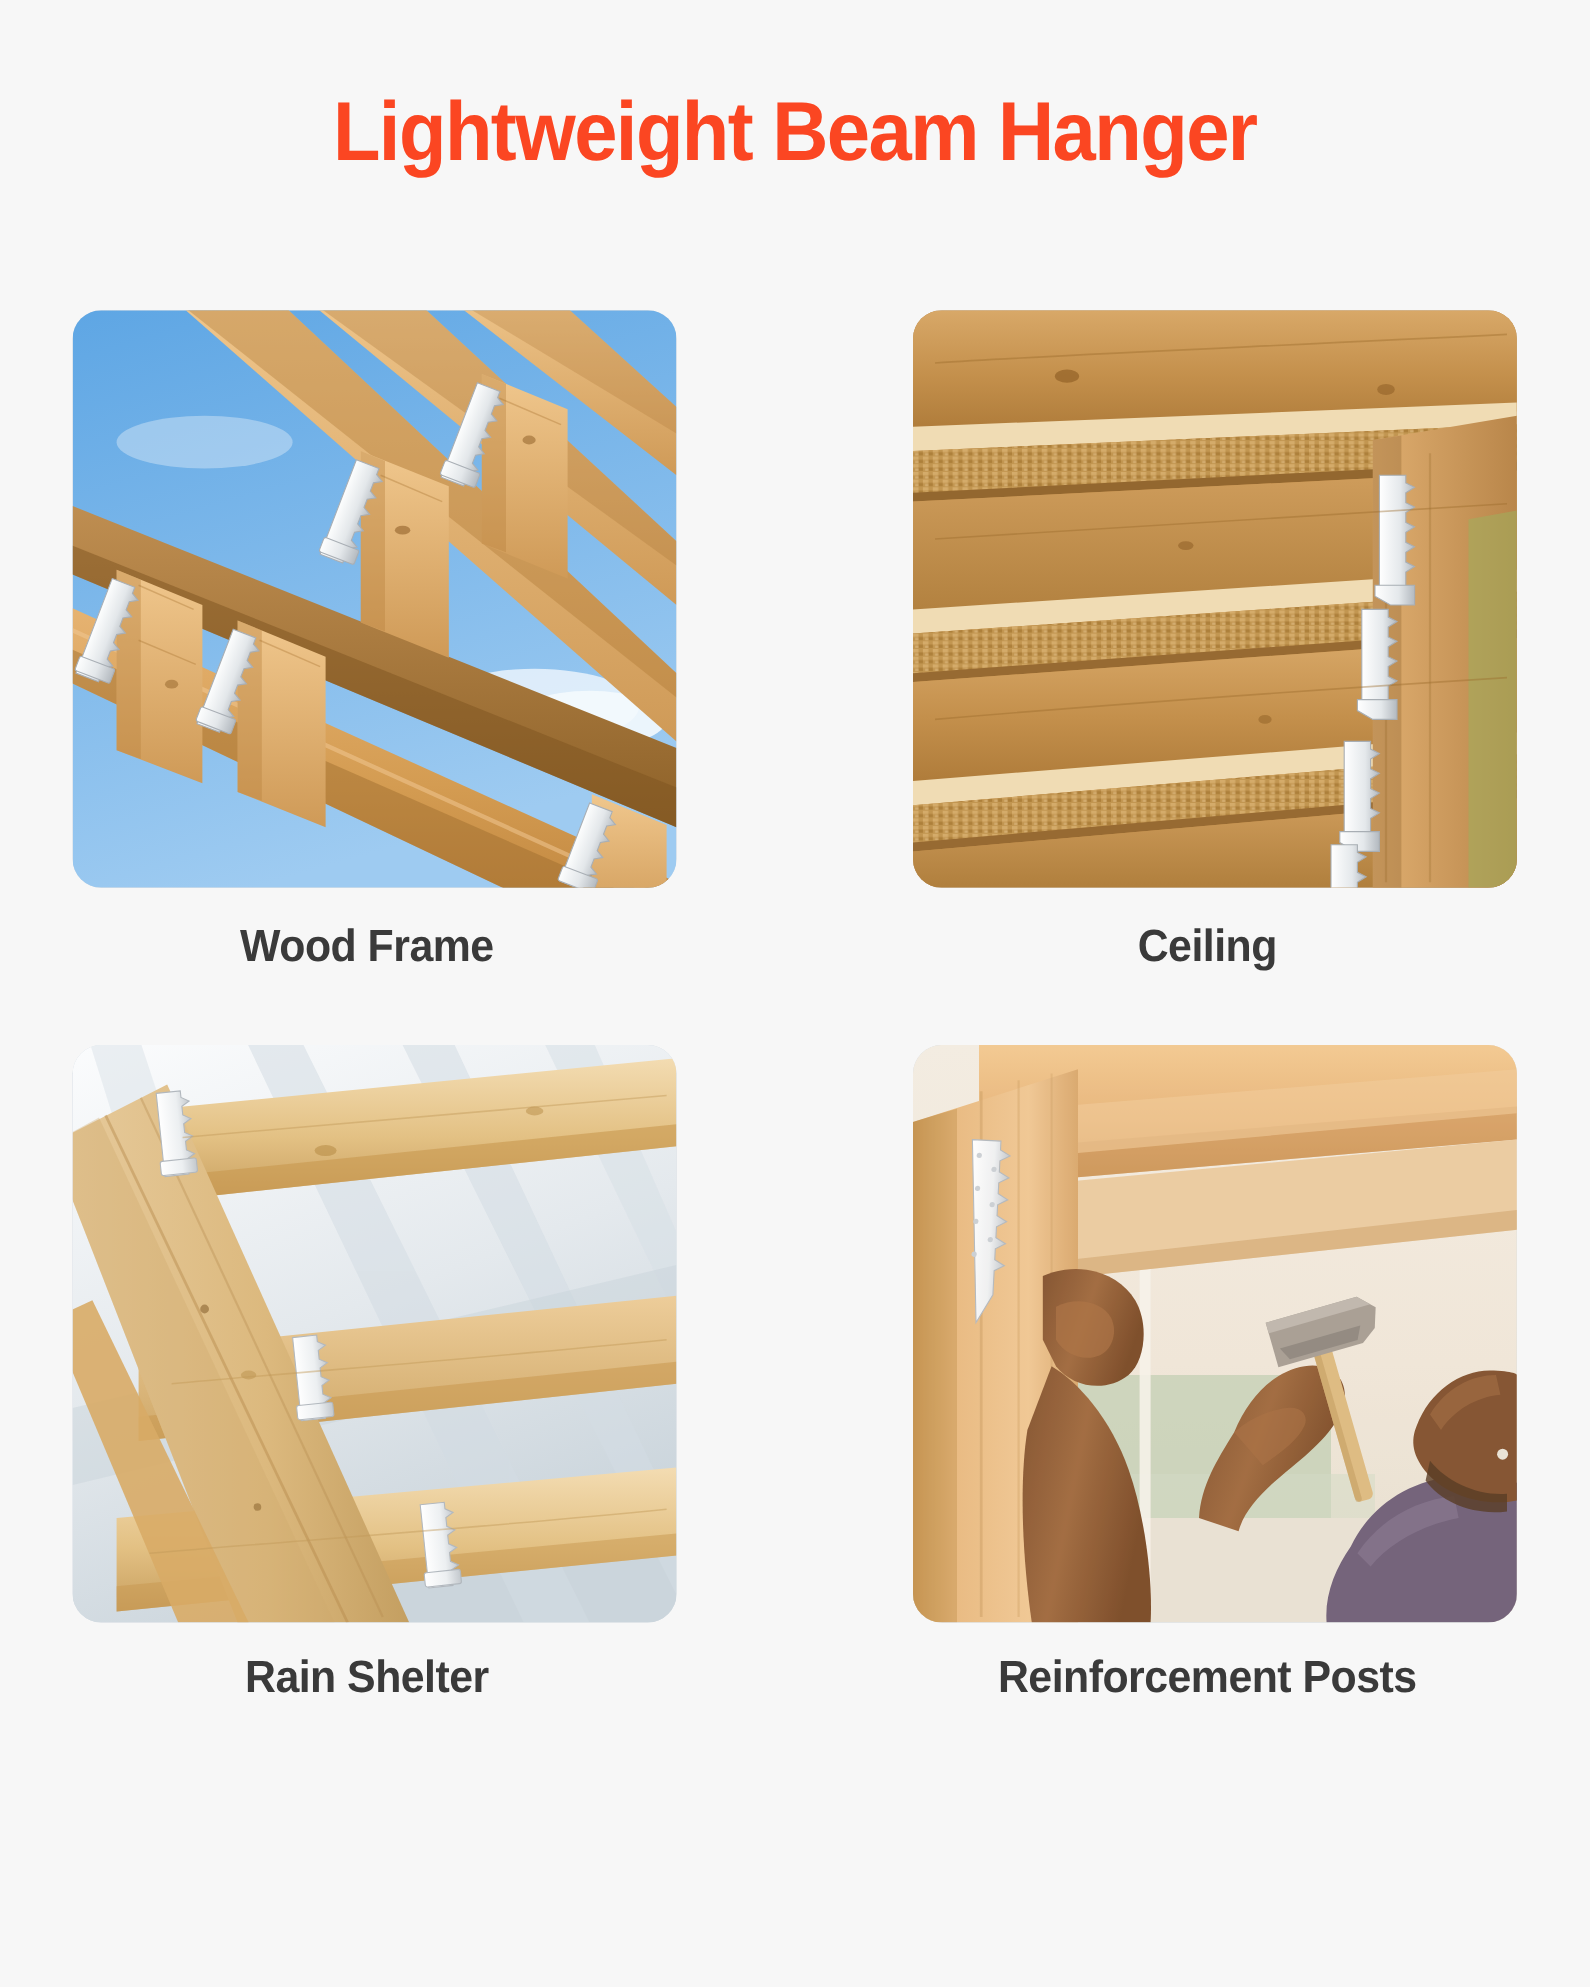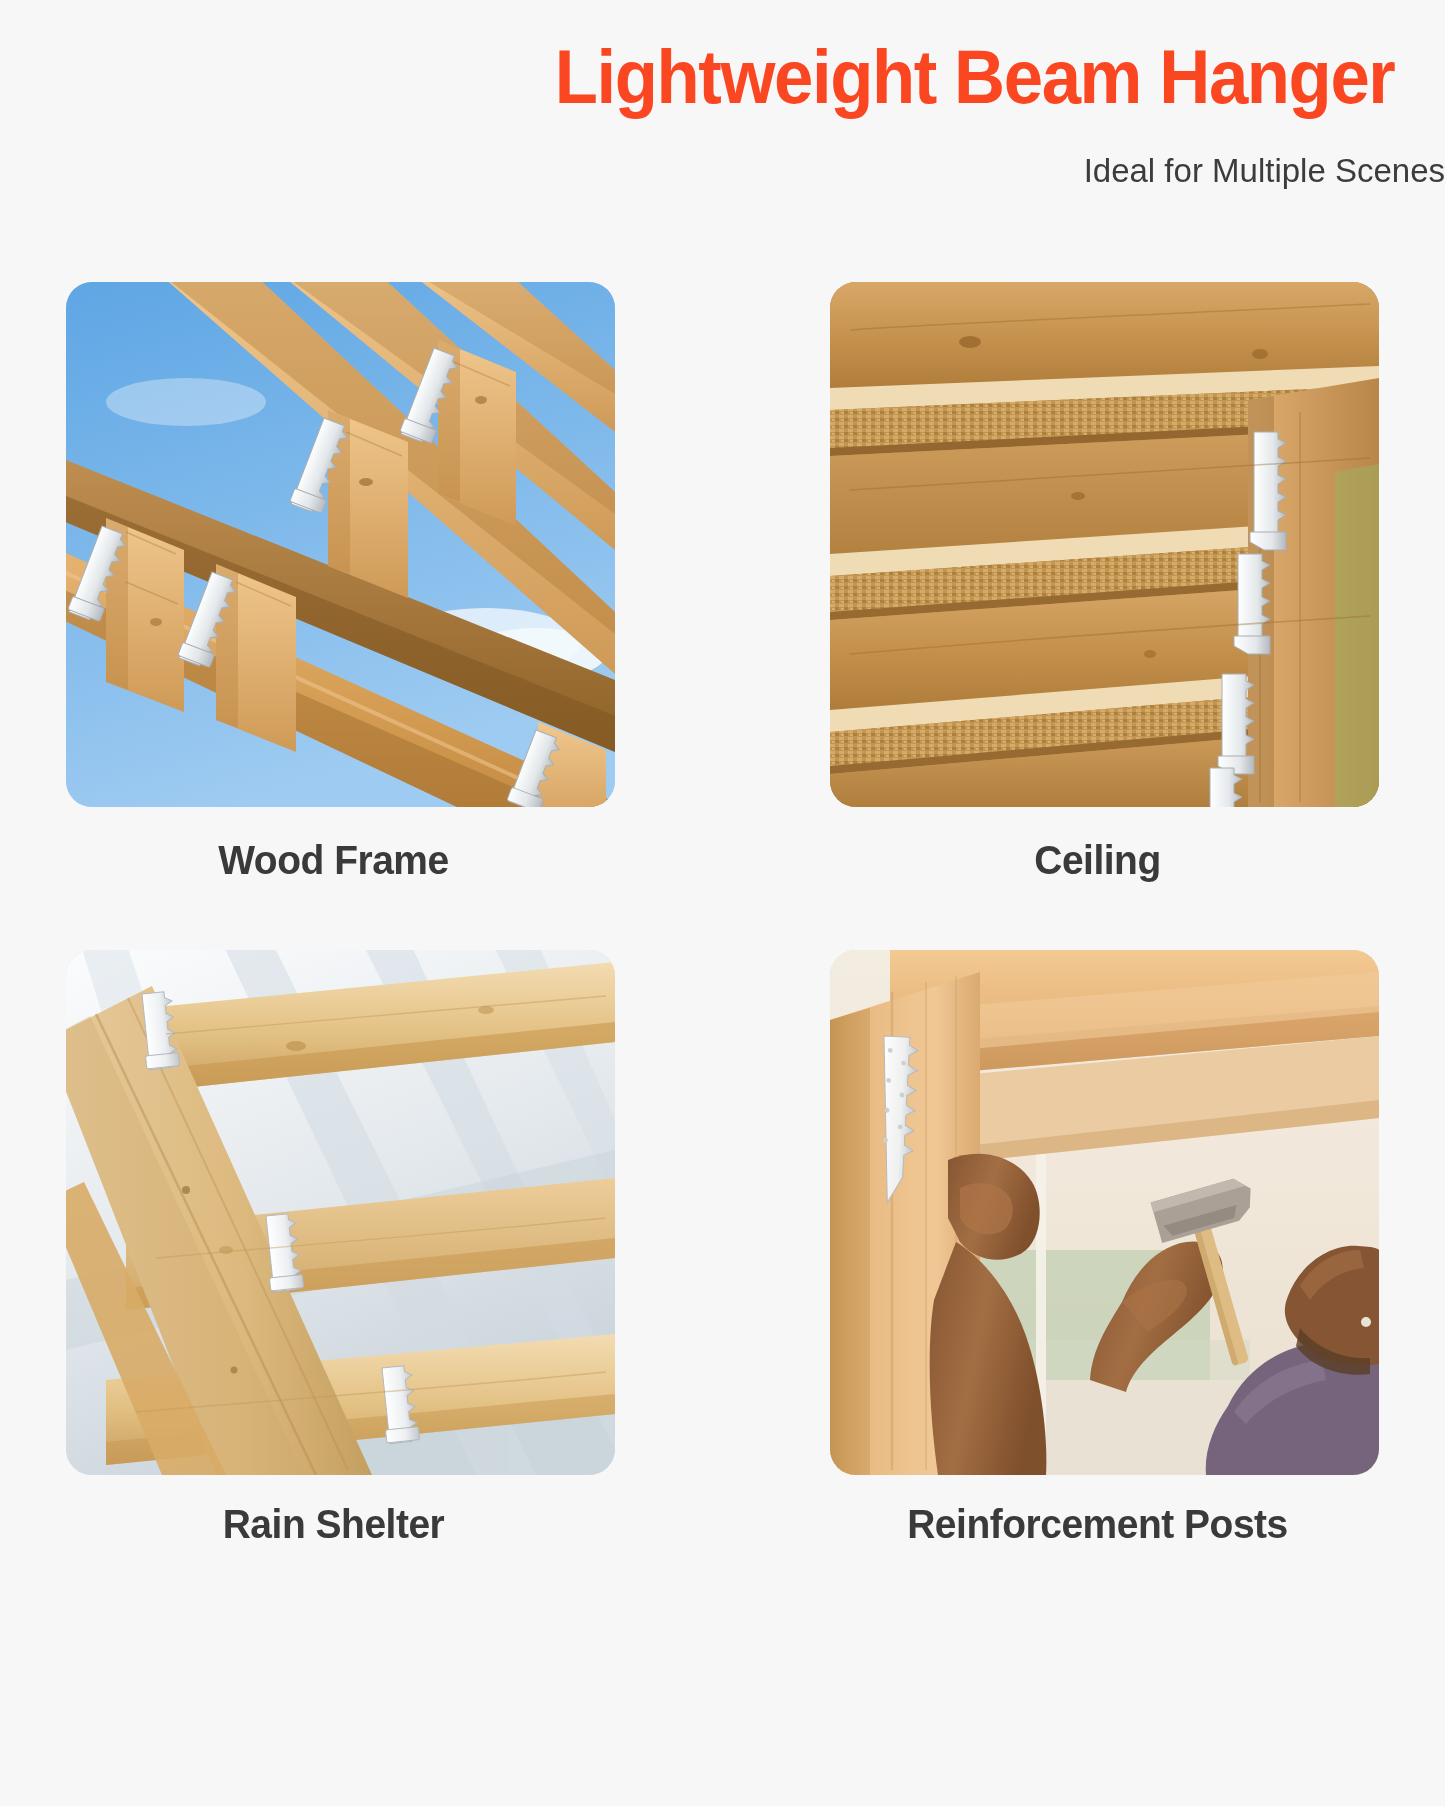--- a/index.html
+++ b/index.html
@@ -10,21 +10,21 @@
     -webkit-font-smoothing:antialiased;
   }
   .page {
     width:1445px; height:1806px;
     background:#f7f7f7;
     position:relative;
     overflow:hidden;
   }
 
   
-  .header { padding-top:39px; text-align:right; }
+  .header { padding-top:82px; text-align:center; }
   .title {
     font-size:76px;
     font-weight:700;
     letter-spacing:-1.5px;
     line-height:1.0;
     transform:scaleX(0.93);
     transform-origin:center;
   }
   .subtitle {
     margin-top:38px;
@@ -68,21 +68,20 @@
   }
   .cell.row2 .caption { margin-top:26px; }
 </style>
 </head>
 <body style="background: rgb(247, 247, 247);">
 
 <div class="page" style="background: rgb(247, 247, 247);">
 
   <div class="header">
     <h1 class="title" id="title" style="color: rgb(251, 70, 34);">Lightweight Beam Hanger</h1>
-    <div class="subtitle" id="subtitle" style="color: rgb(60, 60, 60);">Ideal for Multiple Scenes</div>
   </div>
 
   <div class="grid">
 
     <div class="cell">
       <div class="photo">
         <svg viewBox="0 0 549 525" preserveAspectRatio="xMidYMid slice" aria-hidden="true">
           <defs>
             <linearGradient id="s1sky" x1="0" y1="0" x2="0.3" y2="1">
               <stop offset="0" stop-color="#5ea6e4"></stop>

